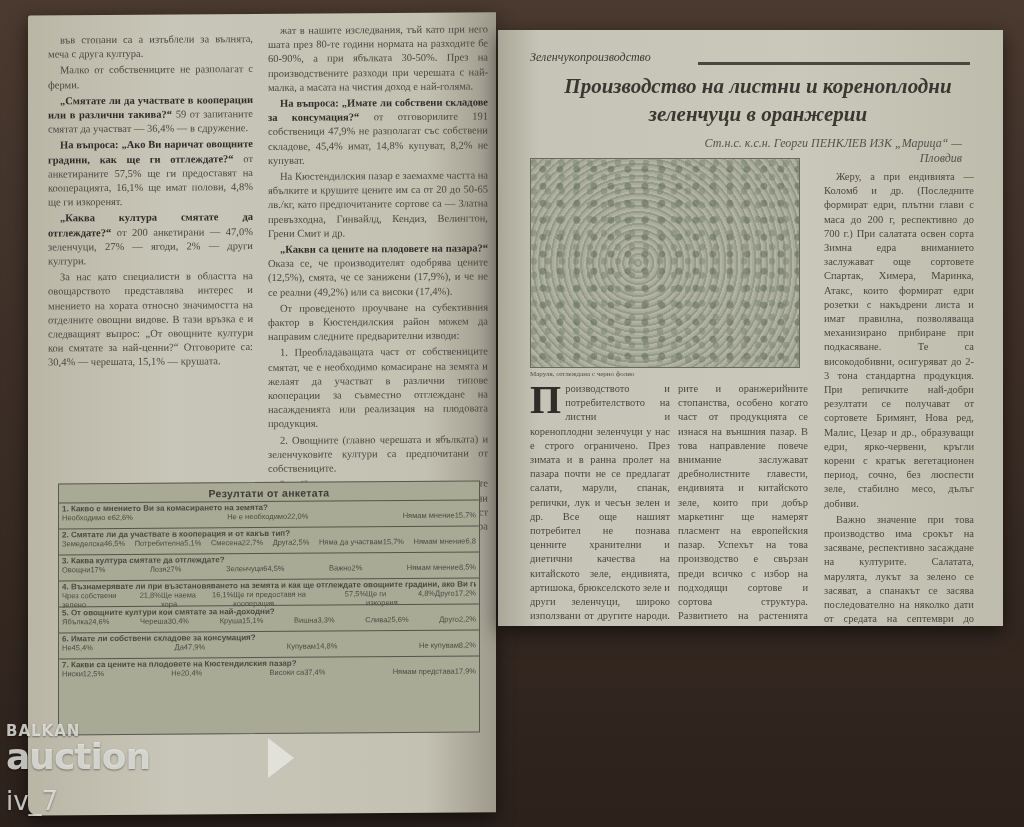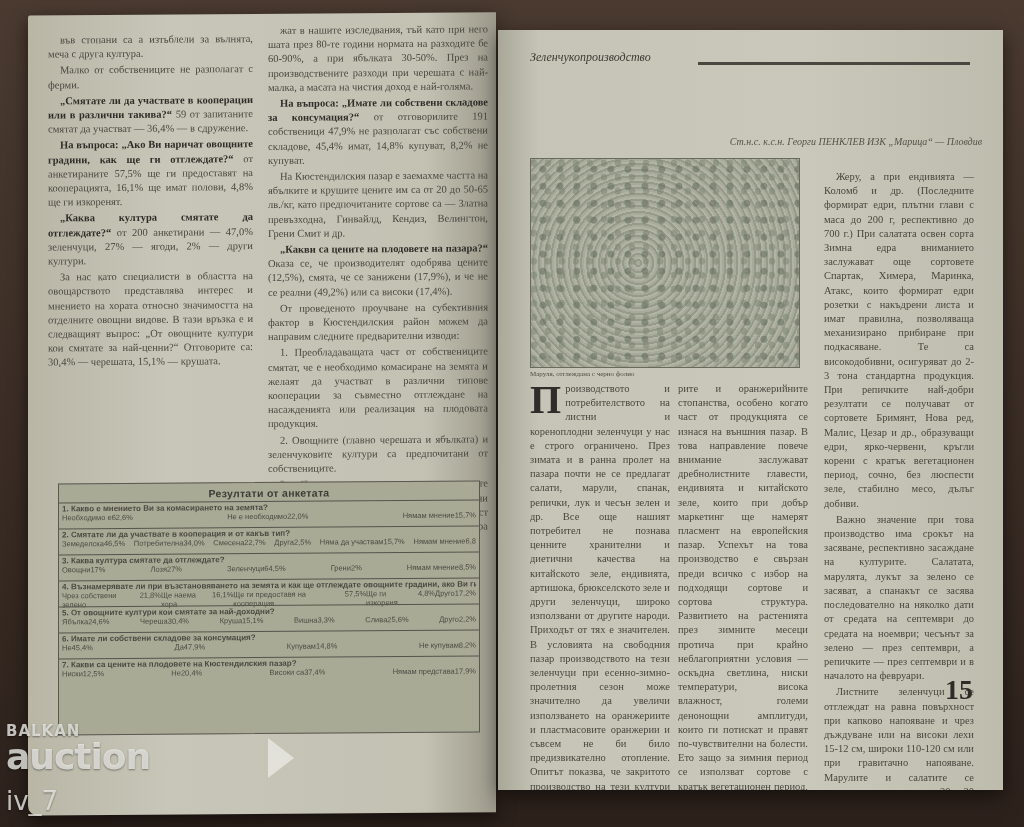--- a/index.html
+++ b/index.html
@@ -3,42 +3,42 @@
 <meta charset="utf-8">
 <style>
   html,body{margin:0;padding:0;}
   body{width:1024px;height:827px;overflow:hidden;position:relative;
     background:#3a2a22;font-family:"Liberation Serif",serif;color:#3b3833;}
   .bg-dark{position:absolute;inset:0;background:linear-gradient(180deg,#4a3a30 0%,#2c211b 100%);}
   .page{position:absolute;box-shadow:0 6px 18px rgba(0,0,0,.55);overflow:hidden;}
   .page-left{left:28px;top:14px;width:468px;height:800px;
     background:linear-gradient(90deg,#b9b6a6 0%,#c8c6b8 30%,#c3c1b2 85%,#9d9a8c 100%);
     transform:skewY(-0.4deg);border-radius:2px 0 0 10px;}
-  .page-right{left:498px;top:30px;width:505px;height:760px;
+  .page-right{left:498px;top:30px;width:505px;height:596px;
     background:linear-gradient(90deg,#a9a798 0%,#c6c4b6 8%,#cac8ba 60%,#bebcad 100%);}
   .col{position:absolute;font-size:10.5px;line-height:14.2px;text-align:justify;color:#4a4740;}
   .col p{margin:0 0 2px 0;text-indent:12px;}
   .col b{color:#2f2d29;}
   
   .lcol1{left:20px;top:18px;width:205px;}
   .lcol2{left:240px;top:10px;width:220px;}
   
   .survey{position:absolute;left:30px;top:468px;width:420px;height:250px;
     border:1px solid #5a5850;background:#a9aa96;font-family:"Liberation Sans",sans-serif;font-size:8px;color:#4b4a42;}
   .survey h3{margin:4px 0 2px;text-align:center;font-size:10.5px;font-weight:bold;letter-spacing:.3px;color:#3d3c36;}
   .q{border-top:1.5px solid #55544b;padding:1px 3px 2px;position:relative;height:22px;}
   .q .qt{font-weight:bold;white-space:nowrap;overflow:hidden;}
   .opts{display:flex;justify-content:space-between;}
   .opt{display:flex;flex-direction:row;font-size:7.5px;}
   
   .section-tag{position:absolute;left:32px;top:20px;font-style:italic;font-size:12px;color:#3e3b35;}
   .section-rule{position:absolute;left:200px;top:32px;width:272px;height:3px;background:#4a4740;}
   .title{position:absolute;left:40px;top:42px;width:440px;text-align:center;font-style:italic;font-weight:bold;
     font-size:21px;line-height:28px;color:#3a3731;}
-  .byline{position:absolute;left:184px;top:106px;width:300px;font-size:10px;font-style:italic;color:#55524a;text-align:right;}
+  .byline{position:absolute;left:164px;top:106px;width:300px;font-size:12px;font-style:italic;color:#55524a;text-align:right;}
   .photo{position:absolute;left:32px;top:128px;width:268px;height:208px;border:1px solid #6a6a5c;
     background:
       radial-gradient(circle at 20% 30%,rgba(120,130,110,.5) 0 3px,transparent 4px),
       radial-gradient(circle at 70% 60%,rgba(90,100,85,.5) 0 3px,transparent 4px),
       repeating-radial-gradient(circle at 40% 50%,#a8ab9a 0 2px,#979a88 2px 4px,#b2b4a3 4px 6px);
     background-size:14px 14px,17px 17px,auto;}
   .caption{position:absolute;left:32px;top:340px;font-size:7px;color:#4e4b44;}
   .rcol1{left:32px;top:352px;width:140px;}
   .rcol2{left:180px;top:352px;width:130px;}
   .rcol3{left:326px;top:140px;width:150px;}
@@ -100,21 +100,21 @@
         </div>
         <div class="q">
           <div class="qt">2. Смятате ли да участвате в кооперация и от какъв тип?</div>
           <div class="opts">
             <div class="opt">
               <span>Земеделска</span>
               <span>46,5%</span>
             </div>
             <div class="opt">
               <span>Потребителна</span>
-              <span>34,0%</span>
+              <span>5,1%</span>
             </div>
             <div class="opt">
               <span>Смесена</span>
               <span>22,7%</span>
             </div>
             <div class="opt">
               <span>Друга</span>
               <span>2,5%</span>
             </div>
             <div class="opt">
@@ -136,21 +136,21 @@
             </div>
             <div class="opt">
               <span>Лозя</span>
               <span>27%</span>
             </div>
             <div class="opt">
               <span>Зеленчуци</span>
               <span>64,5%</span>
             </div>
             <div class="opt">
-              <span>Грени</span>
+              <span>Важно</span>
               <span>2%</span>
             </div>
             <div class="opt">
               <span>Нямам мнение</span>
               <span>8,5%</span>
             </div>
           </div>
         </div>
         <div class="q">
           <div class="qt">4. Възнамерявате ли при възстановяването на земята и как ще отглеждате овощните градини, ако Ви ги върнат?</div>
@@ -248,20 +248,21 @@
             </div>
           </div>
         </div>
       </div>
   </div>
 </div>
 
 <div class="page page-right">
   <div class="section-tag">Зеленчукопроизводство</div>
   <div class="section-rule"></div>
+  <div class="title">Производство на листни и кореноплодни зеленчуци в оранжерии</div>
   <div class="byline">Ст.н.с. к.с.н. Георги ПЕНКЛЕВ ИЗК „Марица“ — Пловдив</div>
   <div class="photo"></div>
   <div class="caption">Маруля, отглеждана с черно фолио</div>
 
   <div class="col rcol1">
     <span class="dropcap">П</span><span>роизводството и потребителството на листни и кореноплодни зеленчуци у нас е строго ограничено. През зимата и в ранна пролет на пазара почти не се предлагат салати, марули, спанак, репички, лук и чесън зелен и др. Все още нашият потребител не познава ценните хранителни и диетични качества на китайското зеле, ендивията, артишока, брюкселското зеле и други зеленчуци, широко използвани от другите народи. Приходът от тях е значителен. В условията на свободния пазар производството на тези зеленчуци при есенно-зимно-пролетния сезон може значително да увеличи използването на оранжериите и пластмасовите оранжерии и съвсем не би било предизвикателно отопление. Опитът показва, че закритото производство на тези култури е ферме-</span>
   </div>
   <div class="col rcol2">
     <span>рите и оранжерийните стопанства, особено когато част от продукцията се изнася на външния пазар. В това направление повече внимание заслужават дребнолистните главести, ендивията и китайското зеле, които при добър маркетинг ще намерят пласмент на европейския пазар. Успехът на това производство е свързан преди всичко с избор на подходящи сортове и сортова структура. Развитието на растенията през зимните месеци протича при крайно неблагоприятни условия — оскъдна светлина, ниски температури, висока влажност, големи денонощни амплитуди, които ги потискат и правят по-чувствителни на болести. Ето защо за зимния период се използват сортове с кратък вегетационен период, устойчиви на болести. При сортовете Маруля подходящ е местният сорт Черна маруля, при главестата салата — Сортовете Нанда, Равел,</span>
   </div>

